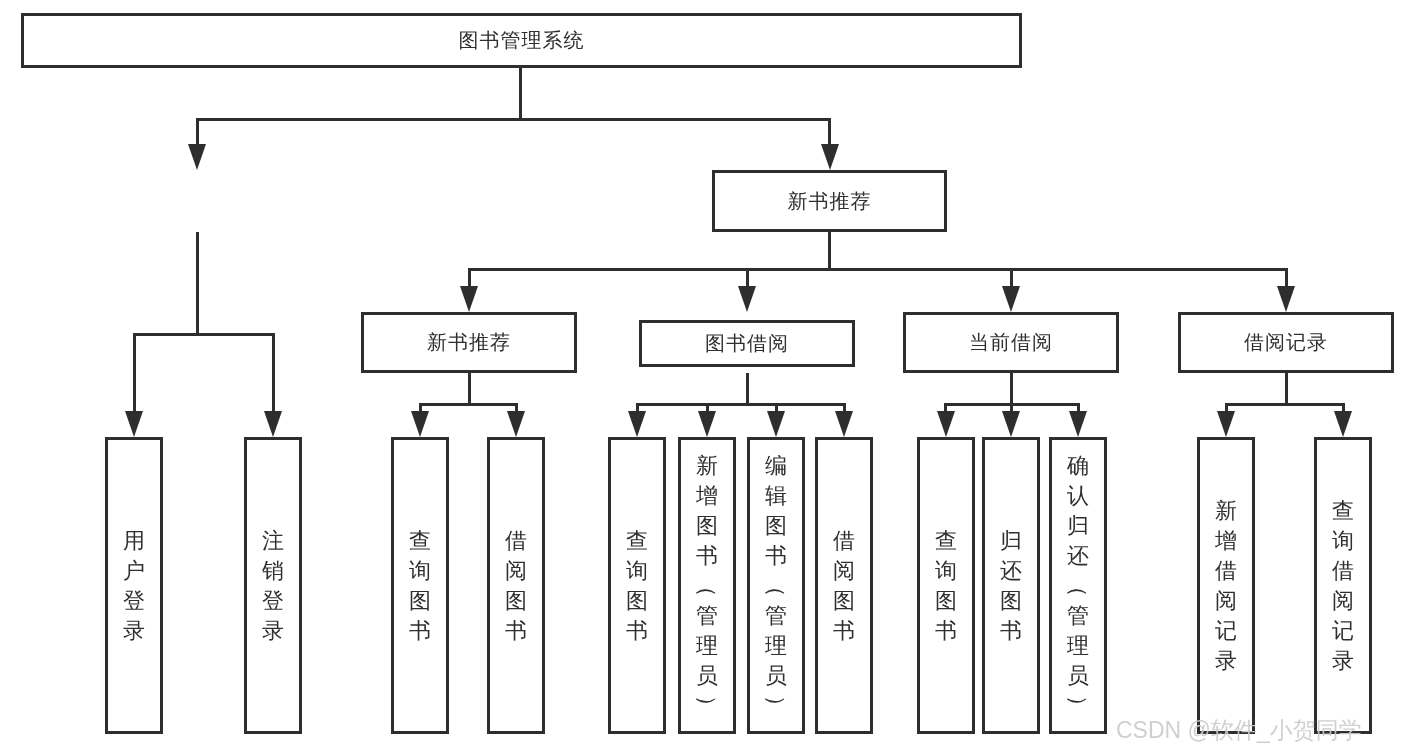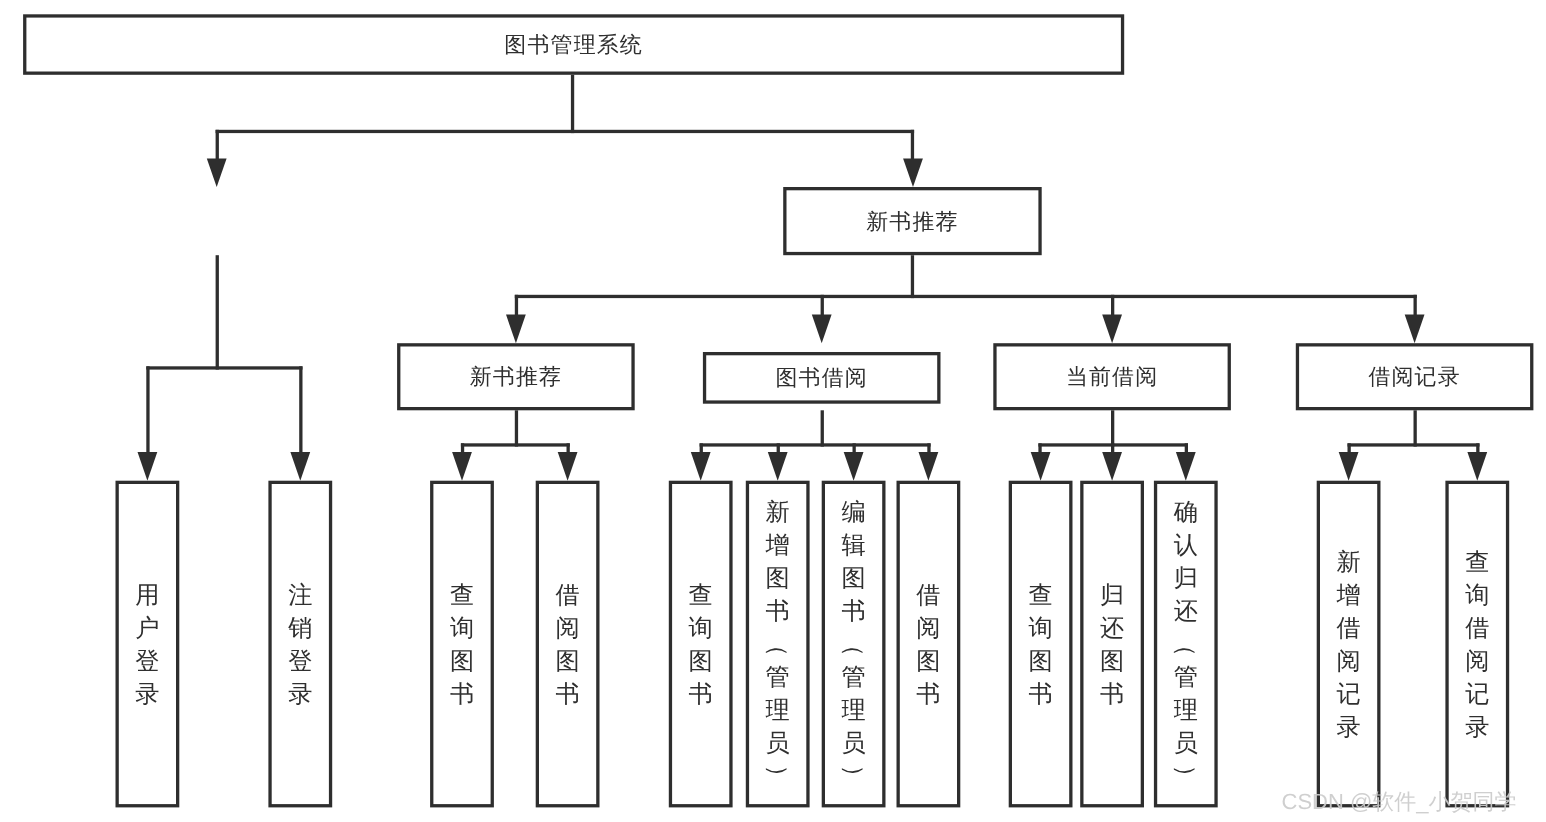--- a/index.html
+++ b/index.html
@@ -54,23 +54,23 @@
   .vl { position: absolute; width: 3px; background: var(--line); }
   .arrow {
     position: absolute;
     width: 0; height: 0;
     border-left: 9px solid transparent;
     border-right: 9px solid transparent;
     border-top: 26px solid var(--line);
   }
   .watermark {
     position: absolute;
-    left: 1165px;
+    left: 1116px;
     top: 715px;
-    font-size: 20px;
+    font-size: 23px;
     color: var(--wm);
     opacity: 0.92;
     white-space: nowrap;
   }
 </style>
 </head>
 <body>
 
 <div id="stage">
 

